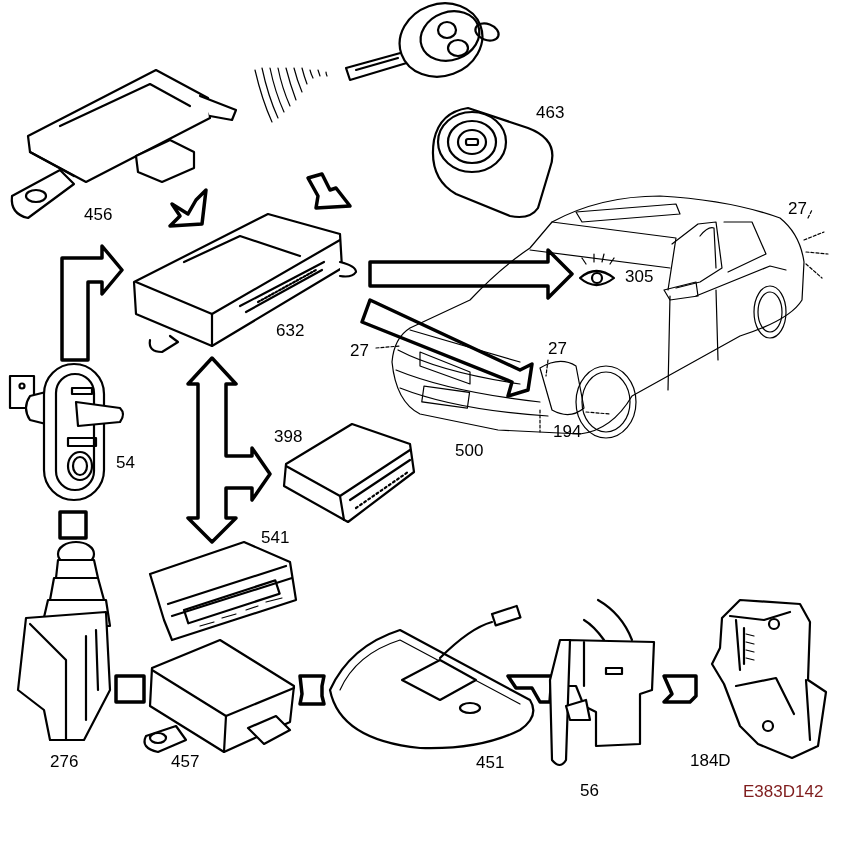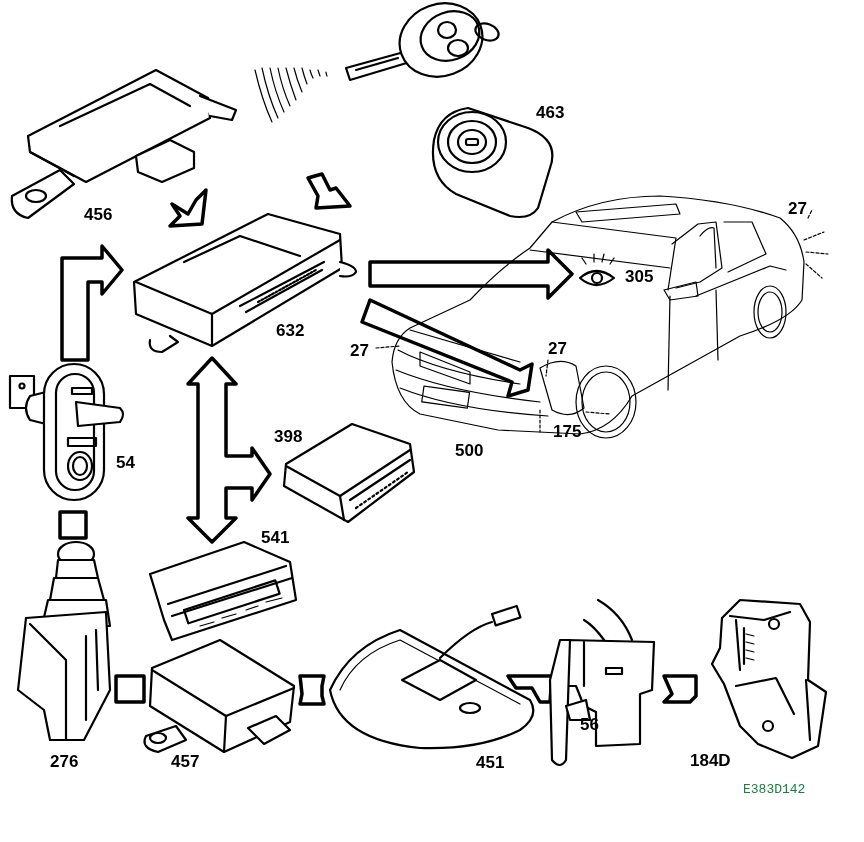--- a/index.html
+++ b/index.html
@@ -2,31 +2,31 @@
 <html><head>
 <meta charset="utf-8">
 <style>
   html, body { margin: 0; padding: 0; background: #ffffff; }
   body { width: 864px; height: 842px; position: relative; overflow: hidden; }
   #stage { position: absolute; left: 0; top: 0; width: 864px; height: 842px; }
   svg { position: absolute; left: 0; top: 0; }
   .lbl {
     position: absolute;
     font-family: "Liberation Sans", sans-serif;
-    font-weight: bold;
+    font-weight: normal;
     font-size: 17px;
     color: #000;
     line-height: 1;
     white-space: nowrap;
   }
   .ref {
     position: absolute;
-    font-family: Liberation Mono, monospace;
-    font-size: 13px;
-    color: #15803d;
+    font-family: Liberation Sans, sans-serif;
+    font-size: 17px;
+    color: #7f1d1d;
     line-height: 1;
   }
   .ink { fill: none; stroke: #000; stroke-linejoin: round; stroke-linecap: round; }
   .thick { stroke-width: 3.5; }
   .med { stroke-width: 2.2; }
   .thin { stroke-width: 1.2; }
   .fill-w { fill: #fff; }
 </style>
 </head>
 <body>
@@ -269,24 +269,24 @@
 </svg>
 
 <div class="lbl" style="left:84px; top:206px;">456</div>
 <div class="lbl" style="left:536px; top:104px;">463</div>
 <div class="lbl" style="left:276px; top:322px;">632</div>
 <div class="lbl" style="left:625px; top:268px;text-align:center;">305</div>
 <div class="lbl" style="left:788px; top:200px;">27</div>
 <div class="lbl" style="left:350px; top:342px;">27</div>
 <div class="lbl" style="left:548px; top:340px;">27</div>
 <div class="lbl" style="left:455px; top:442px;">500</div>
-<div class="lbl" style="left:553px; top:423px;">175</div>
+<div class="lbl" style="left:553px; top:423px;">194</div>
 <div class="lbl" style="left:116px; top:454px;">54</div>
 <div class="lbl" style="left:274px; top:428px;">398</div>
 <div class="lbl" style="left:261px; top:529px;">541</div>
 <div class="lbl" style="left:50px; top:753px;">276</div>
 <div class="lbl" style="left:171px; top:753px;text-align:center;">457</div>
 <div class="lbl" style="left:476px; top:754px;">451</div>
-<div class="lbl" style="left:580px; top:716px;">56</div>
+<div class="lbl" style="left:580px; top:782px;">56</div>
 <div class="lbl" style="left:690px; top:752px;">184D</div>
 <div class="ref" style="left:743px; top:783px;">E383D142</div>
 
 </div>
 
 </body></html>

